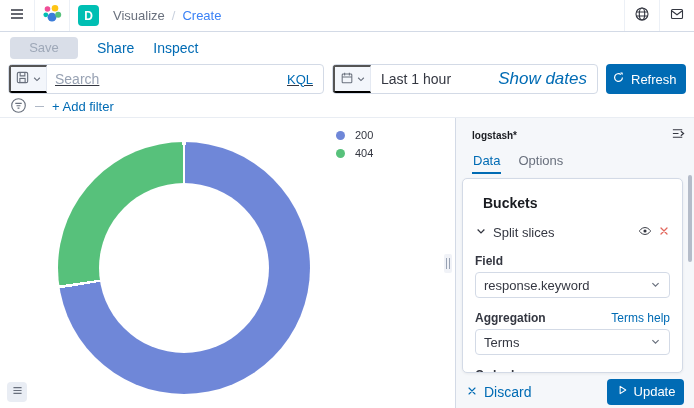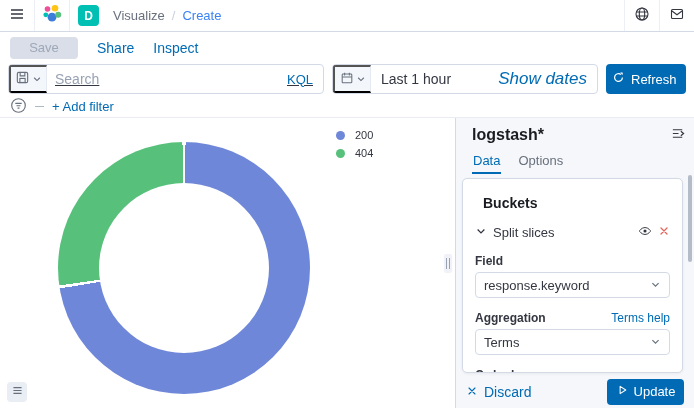--- a/index.html
+++ b/index.html
@@ -56,21 +56,21 @@
   .legend-dot{width:9px;height:9px;border-radius:50%;flex:none;}
   .legend-toggle{position:absolute;left:7px;bottom:6px;width:20px;height:20px;border-radius:4px;background:#E9EDF4;border:none;
                  display:flex;align-items:center;justify-content:center;padding:0;}
   .resizer{position:absolute;right:3px;top:136px;width:8px;height:19px;border-radius:2px;background:#F0F2F7;
            display:flex;align-items:center;justify-content:center;gap:2px;cursor:col-resize;}
   .resizer i{display:block;width:1px;height:11px;background:#98A2B3;}
 
   
   .panel{position:absolute;right:0;top:0;bottom:0;width:239px;background:#F5F7FA;border-left:1px solid #D3DAE6;box-sizing:border-box;}
   .panel-head{position:absolute;top:8px;left:16px;right:8px;display:flex;justify-content:space-between;align-items:center;}
-  .panel-title{margin:0;font-size:16px;font-weight:700;color:#1A1C21;}
+  .panel-title{margin:0;font-size:10px;font-weight:700;color:#1A1C21;}
   .tabs{position:absolute;top:35px;left:16px;display:flex;gap:16px;}
   .tab{font-size:13px;padding:0 1px 4px;border:none;background:none;}
   .tab.active{color:#006BB4;border-bottom:2px solid #006BB4;font-weight:500;}
   .tab.inactive{color:#69707D;border-bottom:2px solid transparent;}
   .card{position:absolute;left:6px;top:60px;width:221px;height:195px;background:#fff;border:1px solid #D3DAE6;border-radius:5px;
         box-shadow:0 1px 3px rgba(0,0,0,.06);padding:8px 12px;box-sizing:border-box;overflow:hidden;}
   .card-title{margin:8px;font-size:14px;font-weight:700;color:#1A1C21;}
   .agg-row{display:flex;align-items:center;margin-top:12px;gap:6px;}
   .agg-label{font-size:13px;color:#343741;flex:1;}
   .form-group{margin-top:13px;}

